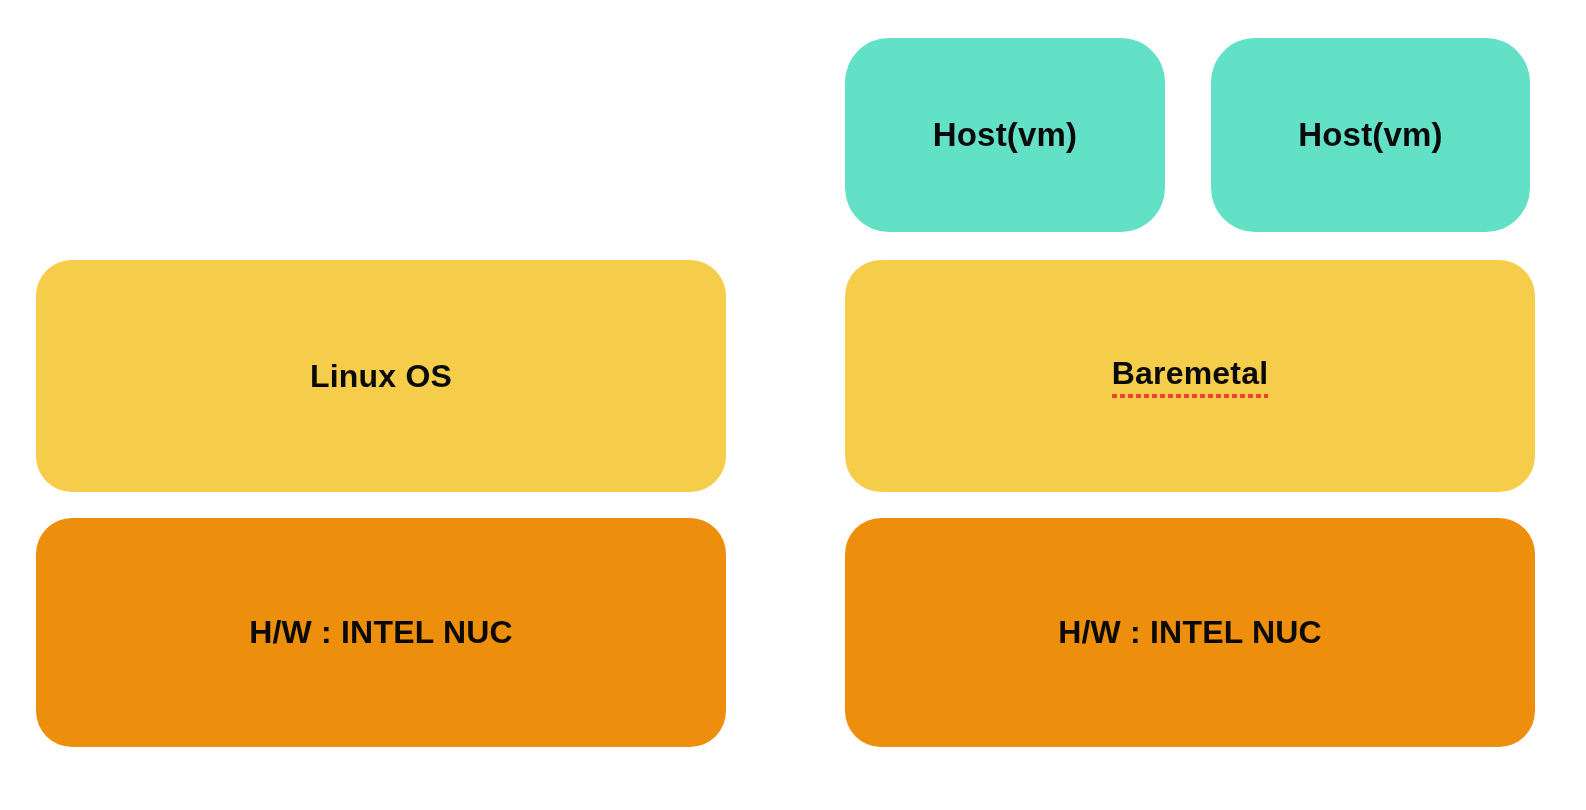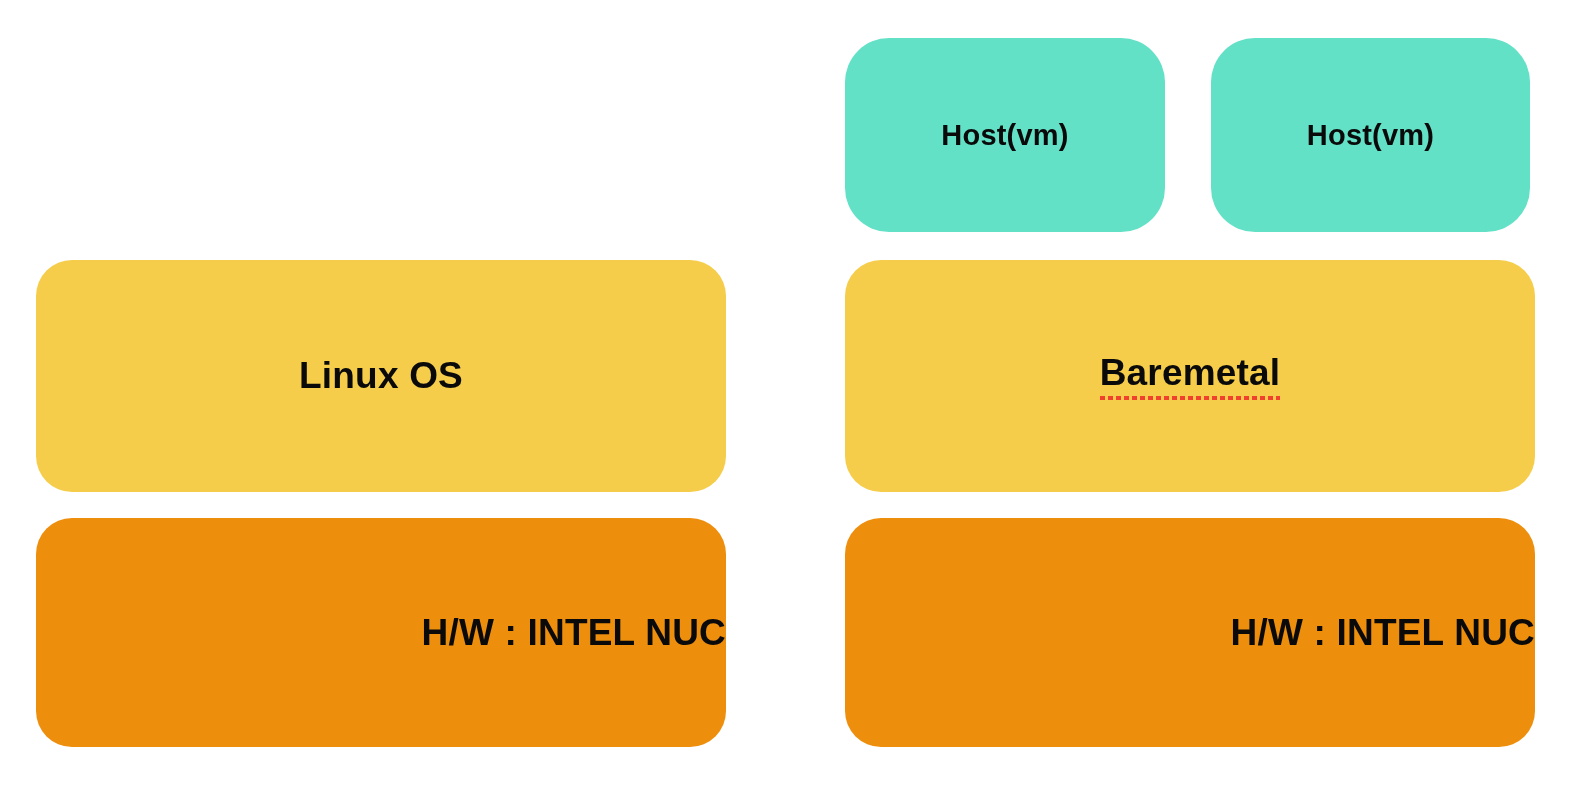--- a/index.html
+++ b/index.html
@@ -22,28 +22,28 @@
     width: 1586px; height: 810px;
     background: var(--background);
   }
   .box {
     position: absolute;
     display: flex;
     align-items: center;
     justify-content: center;
     color: var(--label);
     font-weight: 700;
-    font-size: 37px;
+    font-size: 32px;
     letter-spacing: 0.2px;
     text-align: center;
   }
   .box.big { border-radius: 36px; }
-  .box.vm  { border-radius: 44px; font-size: 29px; }
+  .box.vm  { border-radius: 44px; font-size: 33px; }
   .bg-yellow { background: var(--yellow); }
-  .bg-orange { background: var(--orange); justify-content: flex-end; }
+  .bg-orange { background: var(--orange); }
   .bg-teal   { background: var(--teal); }
 
   
   #linux-os-box   { left: 36px;   top: 260px; width: 690px; height: 232px; }
   #hw-left-box    { left: 36px;   top: 518px; width: 690px; height: 229px; }
   #host-vm-1-box  { left: 845px;  top: 38px;  width: 320px; height: 194px; }
   #host-vm-2-box  { left: 1211px; top: 38px;  width: 319px; height: 194px; }
   #hypervisor-box { left: 845px;  top: 260px; width: 690px; height: 232px; }
   #hw-right-box   { left: 845px;  top: 518px; width: 690px; height: 229px; }
 

